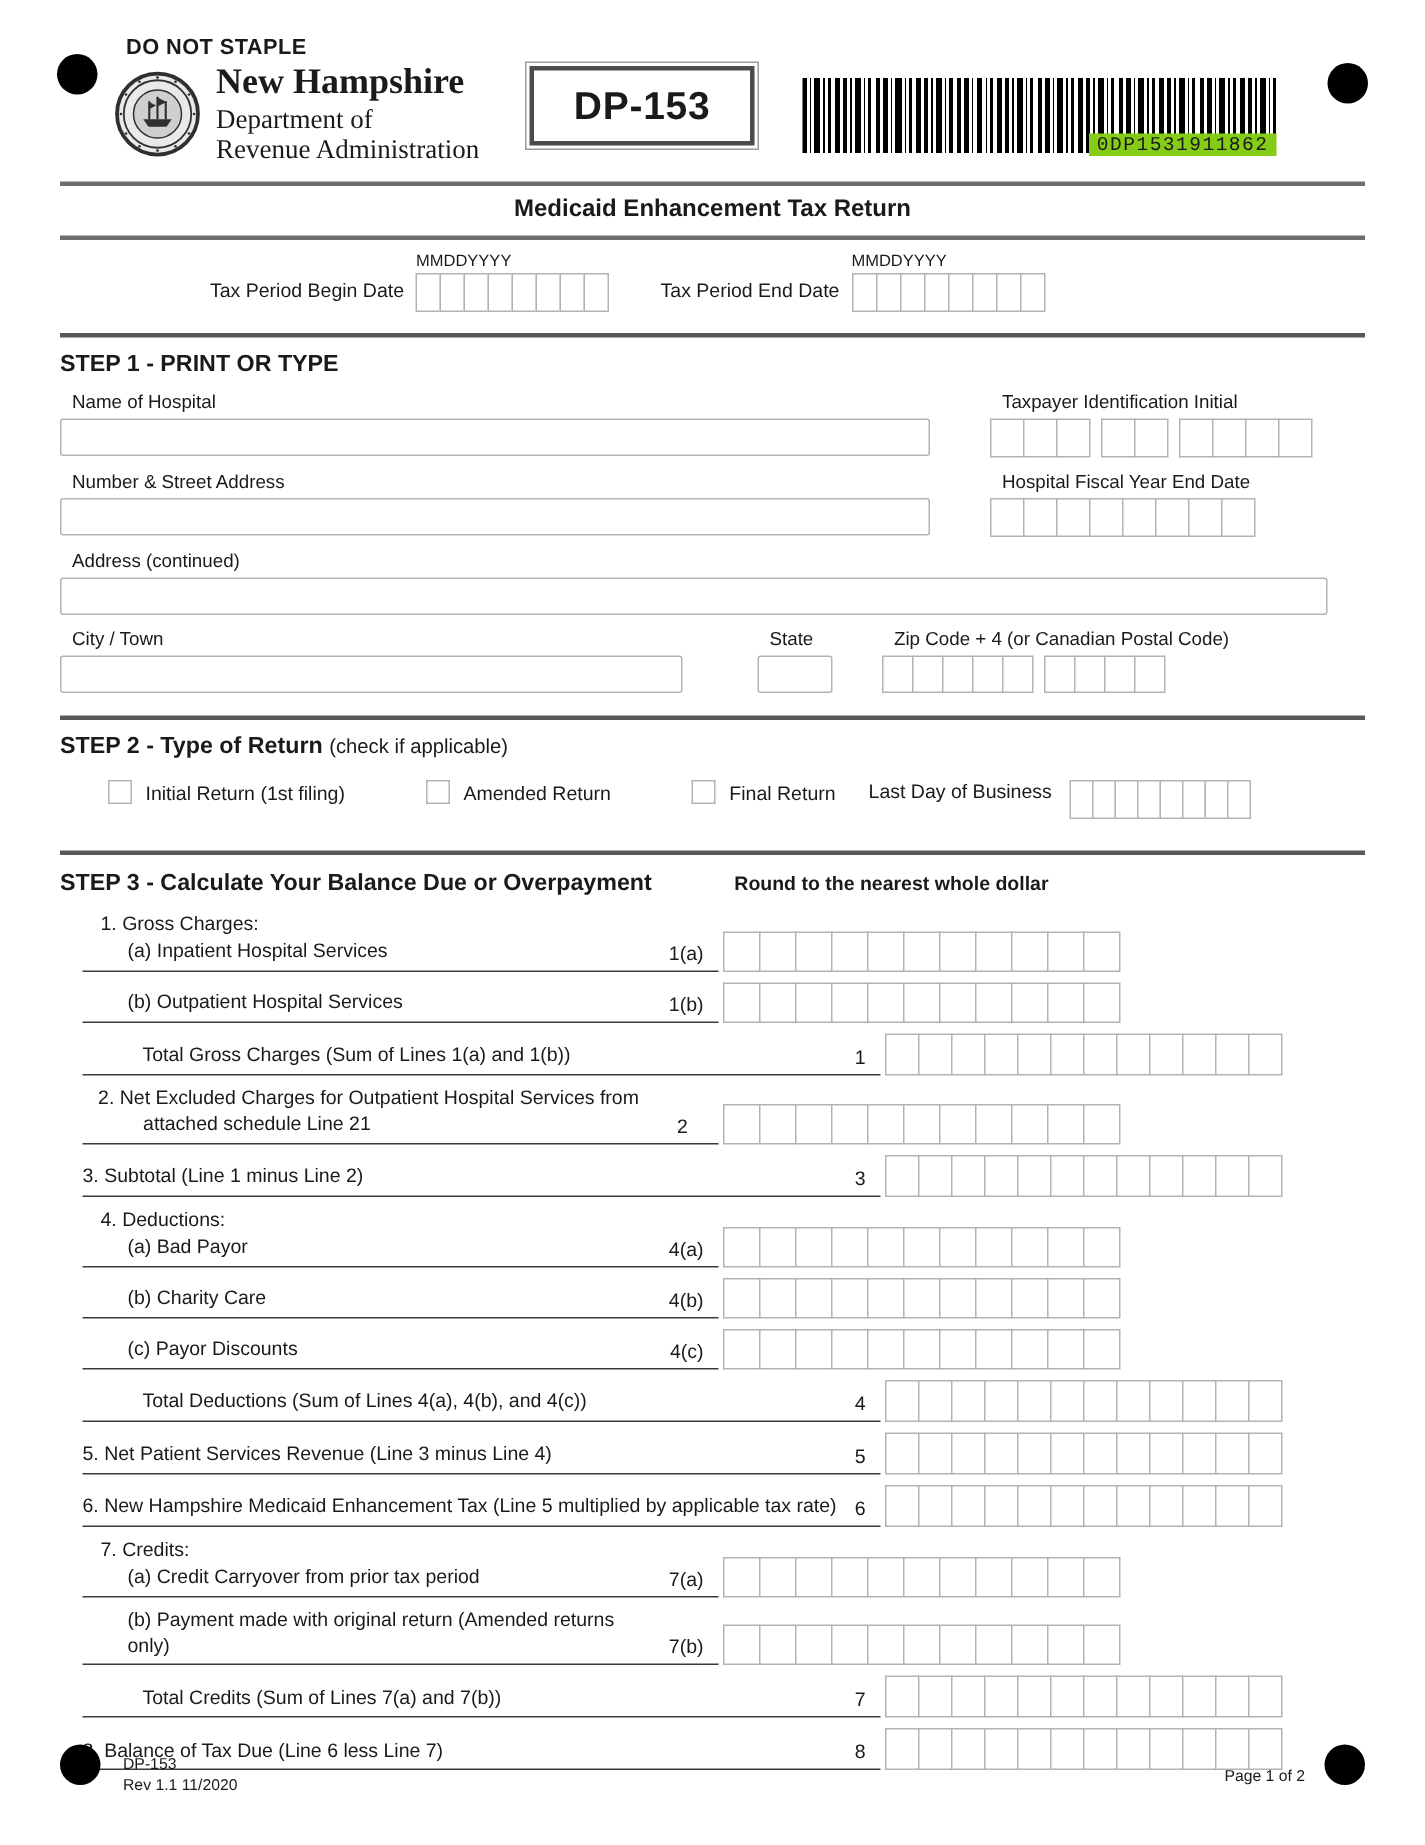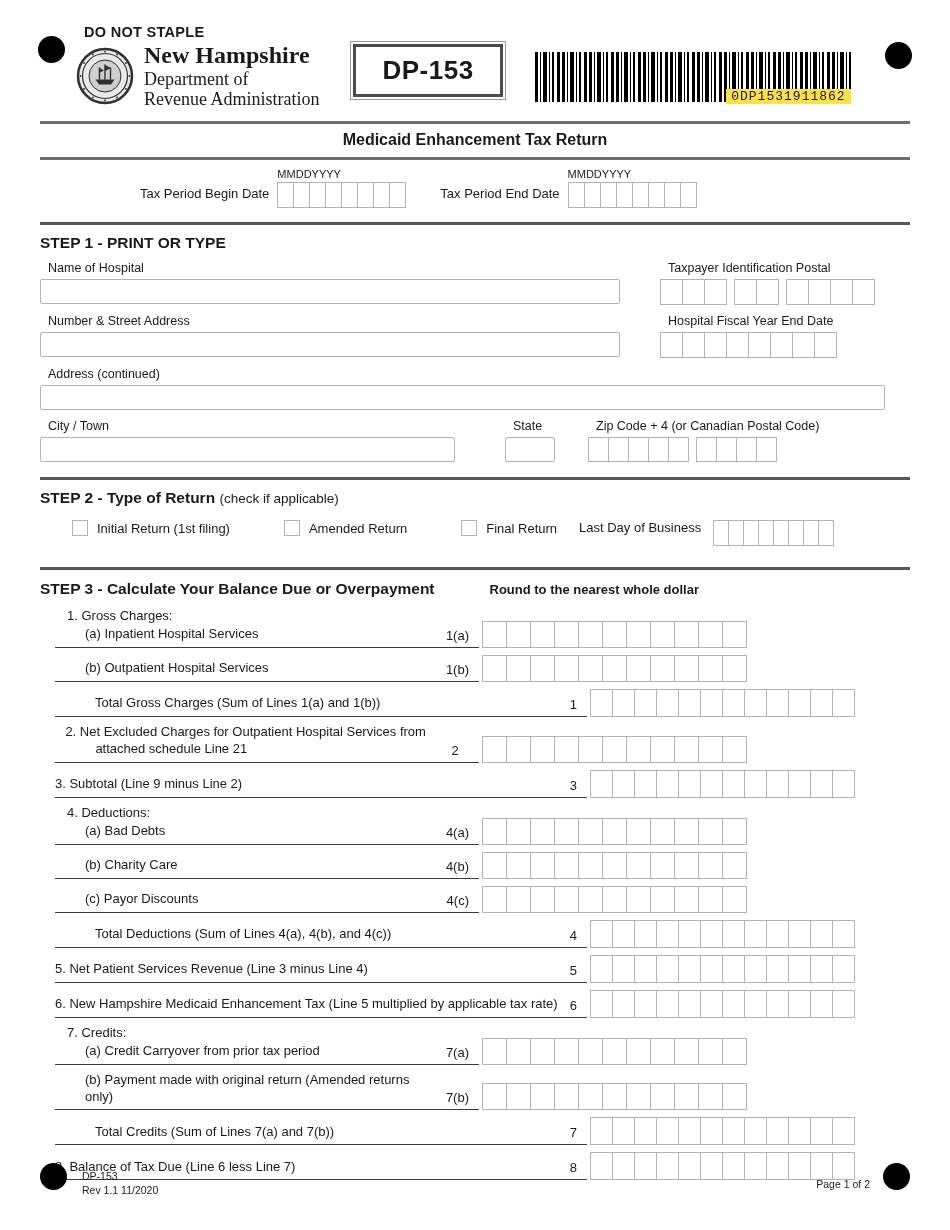--- a/index.html
+++ b/index.html
@@ -22,21 +22,21 @@
   .agency-text { margin-left:10px; font-family:"Liberation Serif", serif; line-height:1.12; }
   .agency-name { font-size:24px; font-weight:bold; }
   .agency-dept { font-size:18px; }
   .formbox { margin-left:34px; margin-top:20px; border:3px solid #4c4c4c; outline:1px solid #9a9a9a; outline-offset:2px; padding:8px 26px; font-size:26px; font-weight:bold; letter-spacing:.5px; background:#fff; }
   .barcode-wrap { margin-left:32px; margin-top:28px; position:relative; width:318px; height:50px; }
   .bars { position:absolute; inset:0;
     background:repeating-linear-gradient(90deg,
       #000 0 3px, #fff 3px 5px, #000 5px 6px, #fff 6px 8px,
       #000 8px 12px, #fff 12px 14px, #000 14px 15px, #fff 15px 17px,
       #000 17px 19px, #fff 19px 22px, #000 22px 25px, #fff 25px 27px); }
-  .barcode-text { position:absolute; right:2px; bottom:-2px; background:#fde047; padding:0 5px; font-family:"Liberation Mono", monospace; font-size:13px; letter-spacing:1px; }
+  .barcode-text { position:absolute; right:2px; bottom:-2px; background:#84cc16; padding:0 5px; font-family:"Liberation Mono", monospace; font-size:13px; letter-spacing:1px; }
 
   
   .title-band { margin:6px 40px 0; border-top:3px solid #6e6e6e; border-bottom:3px solid #6e6e6e; text-align:center; font-weight:bold; font-size:16px; padding:7px 0 8px; }
 
   
   .taxperiod { margin:8px 40px 14px; padding-left:100px; display:flex; align-items:flex-end; }
   .tp-label { font-size:13px; margin:0 8px 7px 0; white-space:nowrap; }
   .tp-label.end { margin-left:34px; }
   .tp-hint { font-size:11px; margin-bottom:2px; }
 
@@ -185,21 +185,21 @@
   <div class="steprule"></div>
   <div class="step">
     <div class="step-heading">STEP 1 - PRINT OR TYPE</div>
 
     <div class="frow">
       <div class="col-hospital">
         <div class="f-label">Name of Hospital</div>
         <div class="tinput"></div>
       </div>
       <div class="col-right">
-        <div class="f-label">Taxpayer Identification Postal</div>
+        <div class="f-label">Taxpayer Identification Initial</div>
         <div class="comb id">
             <span class="cell"></span>
             <span class="cell"></span>
             <span class="cell"></span>
             <span class="cellgap"></span>
             <span class="cell"></span>
             <span class="cell"></span>
             <span class="cellgap"></span>
             <span class="cell"></span>
             <span class="cell"></span>
@@ -389,21 +389,21 @@
           <span class="cell"></span>
           <span class="cell"></span>
           <span class="cell"></span>
           <span class="cell"></span>
         </div>
     </div>
 
     <div class="s3row">
       <div class="s3left total">
         <div class="s3line">
-          <div class="s3text">3. Subtotal (Line 9 minus Line 2)</div>
+          <div class="s3text">3. Subtotal (Line 1 minus Line 2)</div>
           <div class="s3num">3</div>
         </div>
       </div>
       <div class="comb money-total">
           <span class="cell"></span>
           <span class="cell"></span>
           <span class="cell"></span>
           <span class="cell"></span>
           <span class="cell"></span>
           <span class="cell"></span>
@@ -413,21 +413,21 @@
           <span class="cell"></span>
           <span class="cell"></span>
           <span class="cell"></span>
         </div>
     </div>
 
     <div class="s3row">
       <div class="s3left sub">
         <div class="s3heading">4. Deductions:</div>
         <div class="s3line">
-          <div class="s3text ind1">(a) Bad Debts</div>
+          <div class="s3text ind1">(a) Bad Payor</div>
           <div class="s3num">4(a)</div>
         </div>
       </div>
       <div class="comb money">
           <span class="cell"></span>
           <span class="cell"></span>
           <span class="cell"></span>
           <span class="cell"></span>
           <span class="cell"></span>
           <span class="cell"></span>

